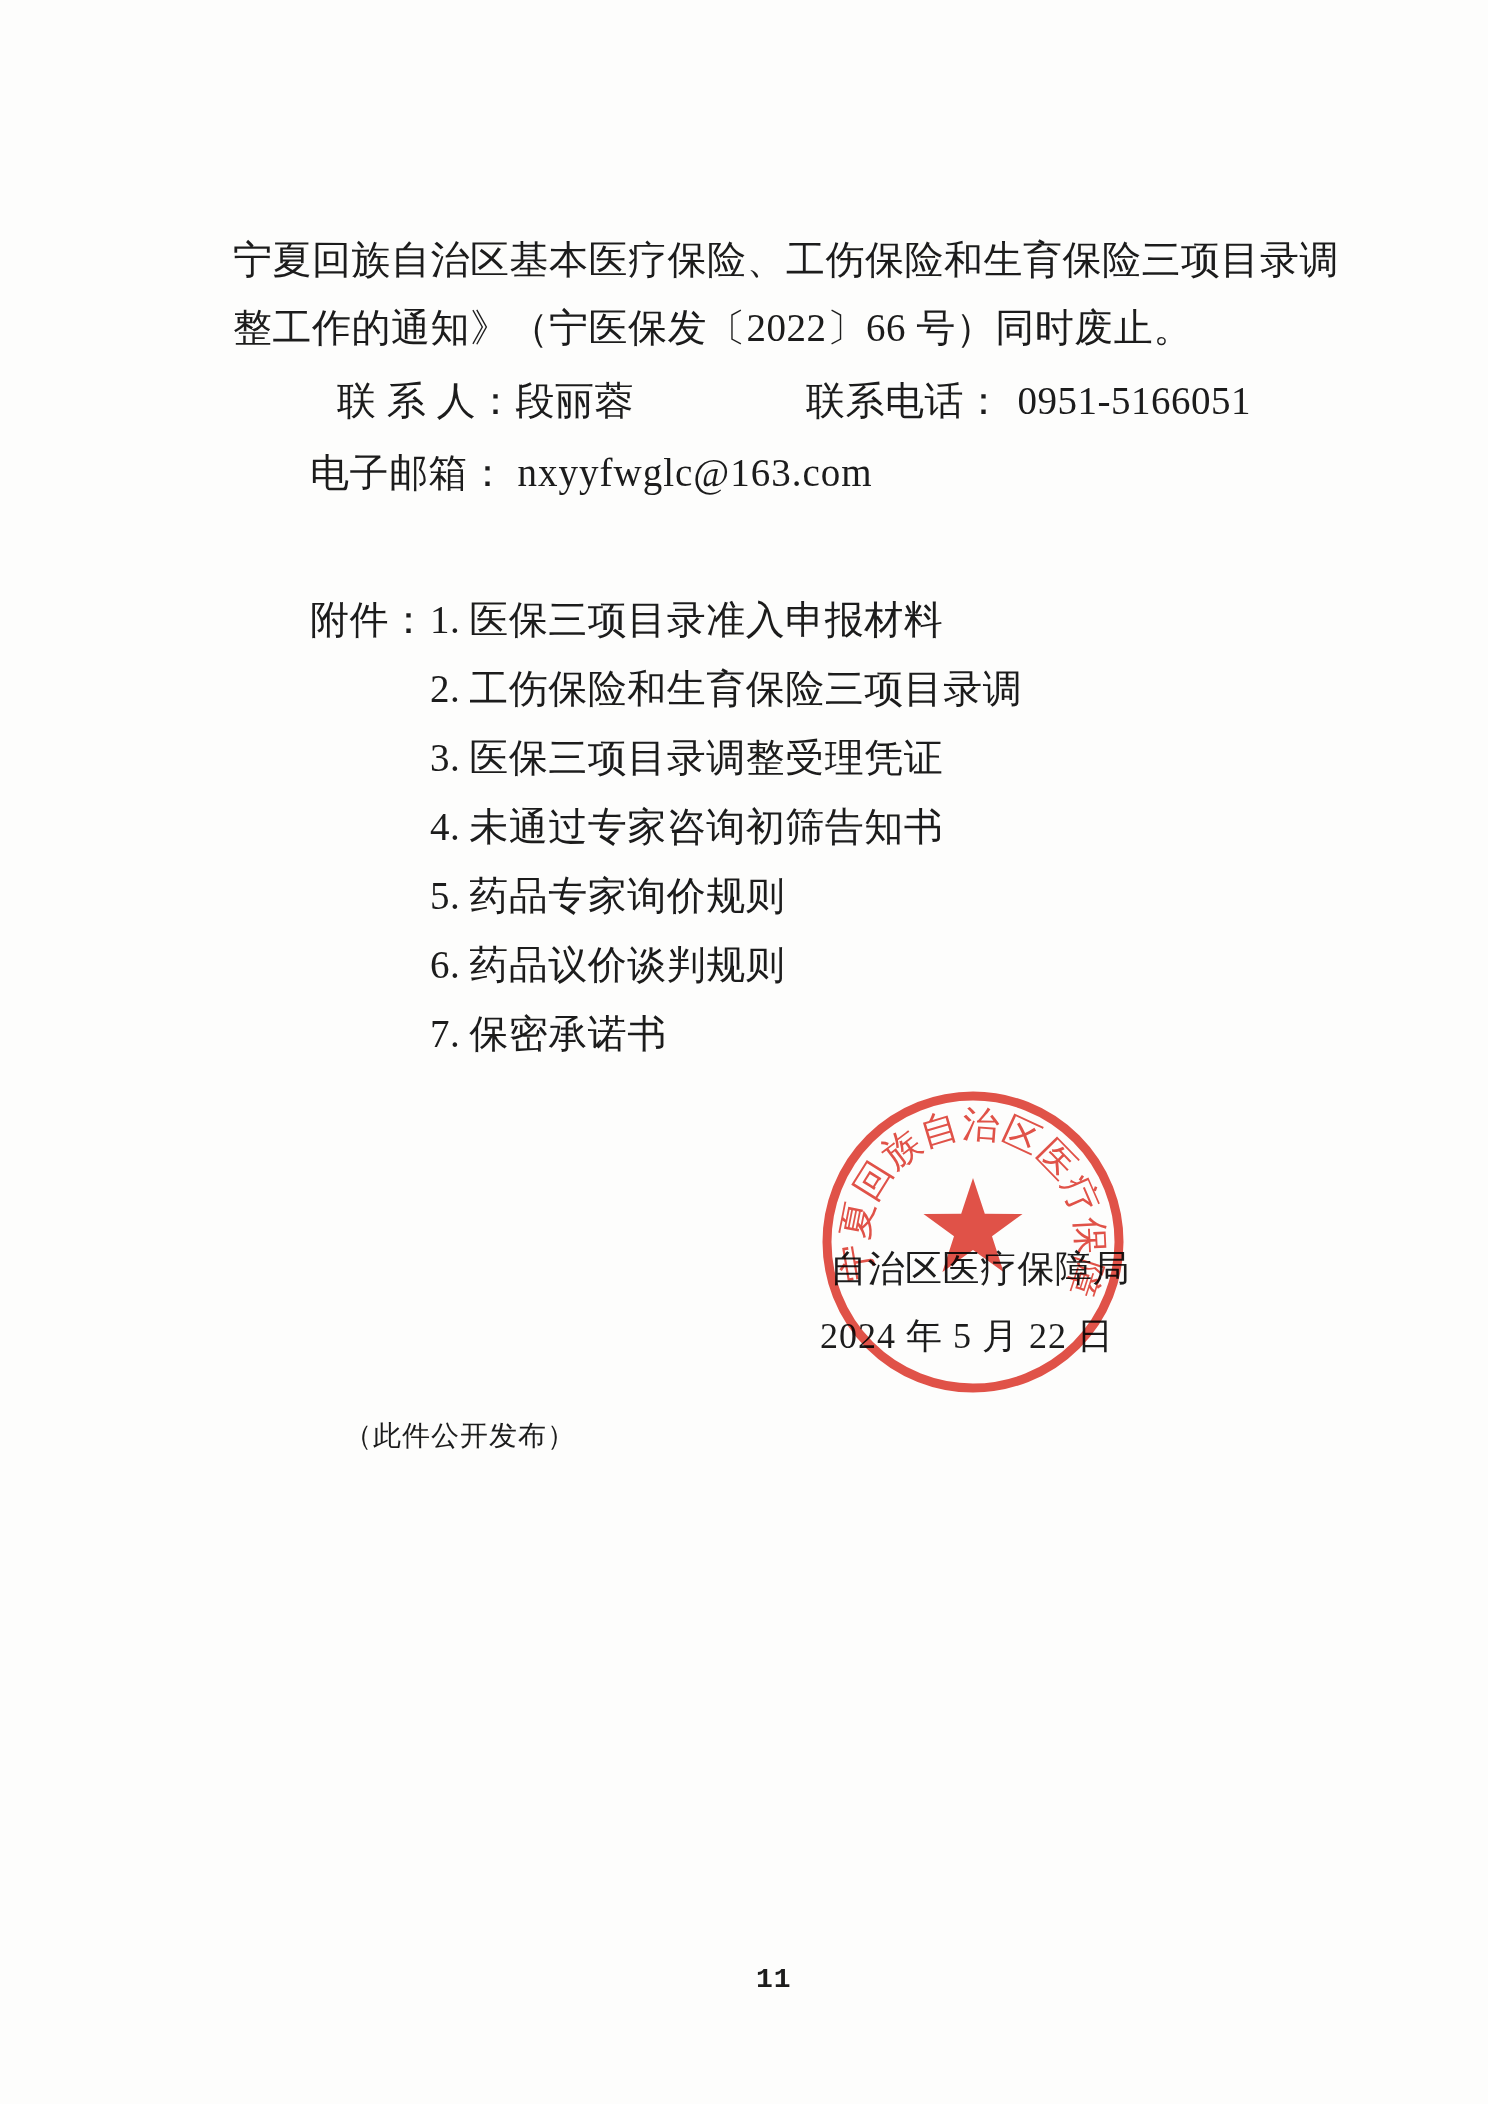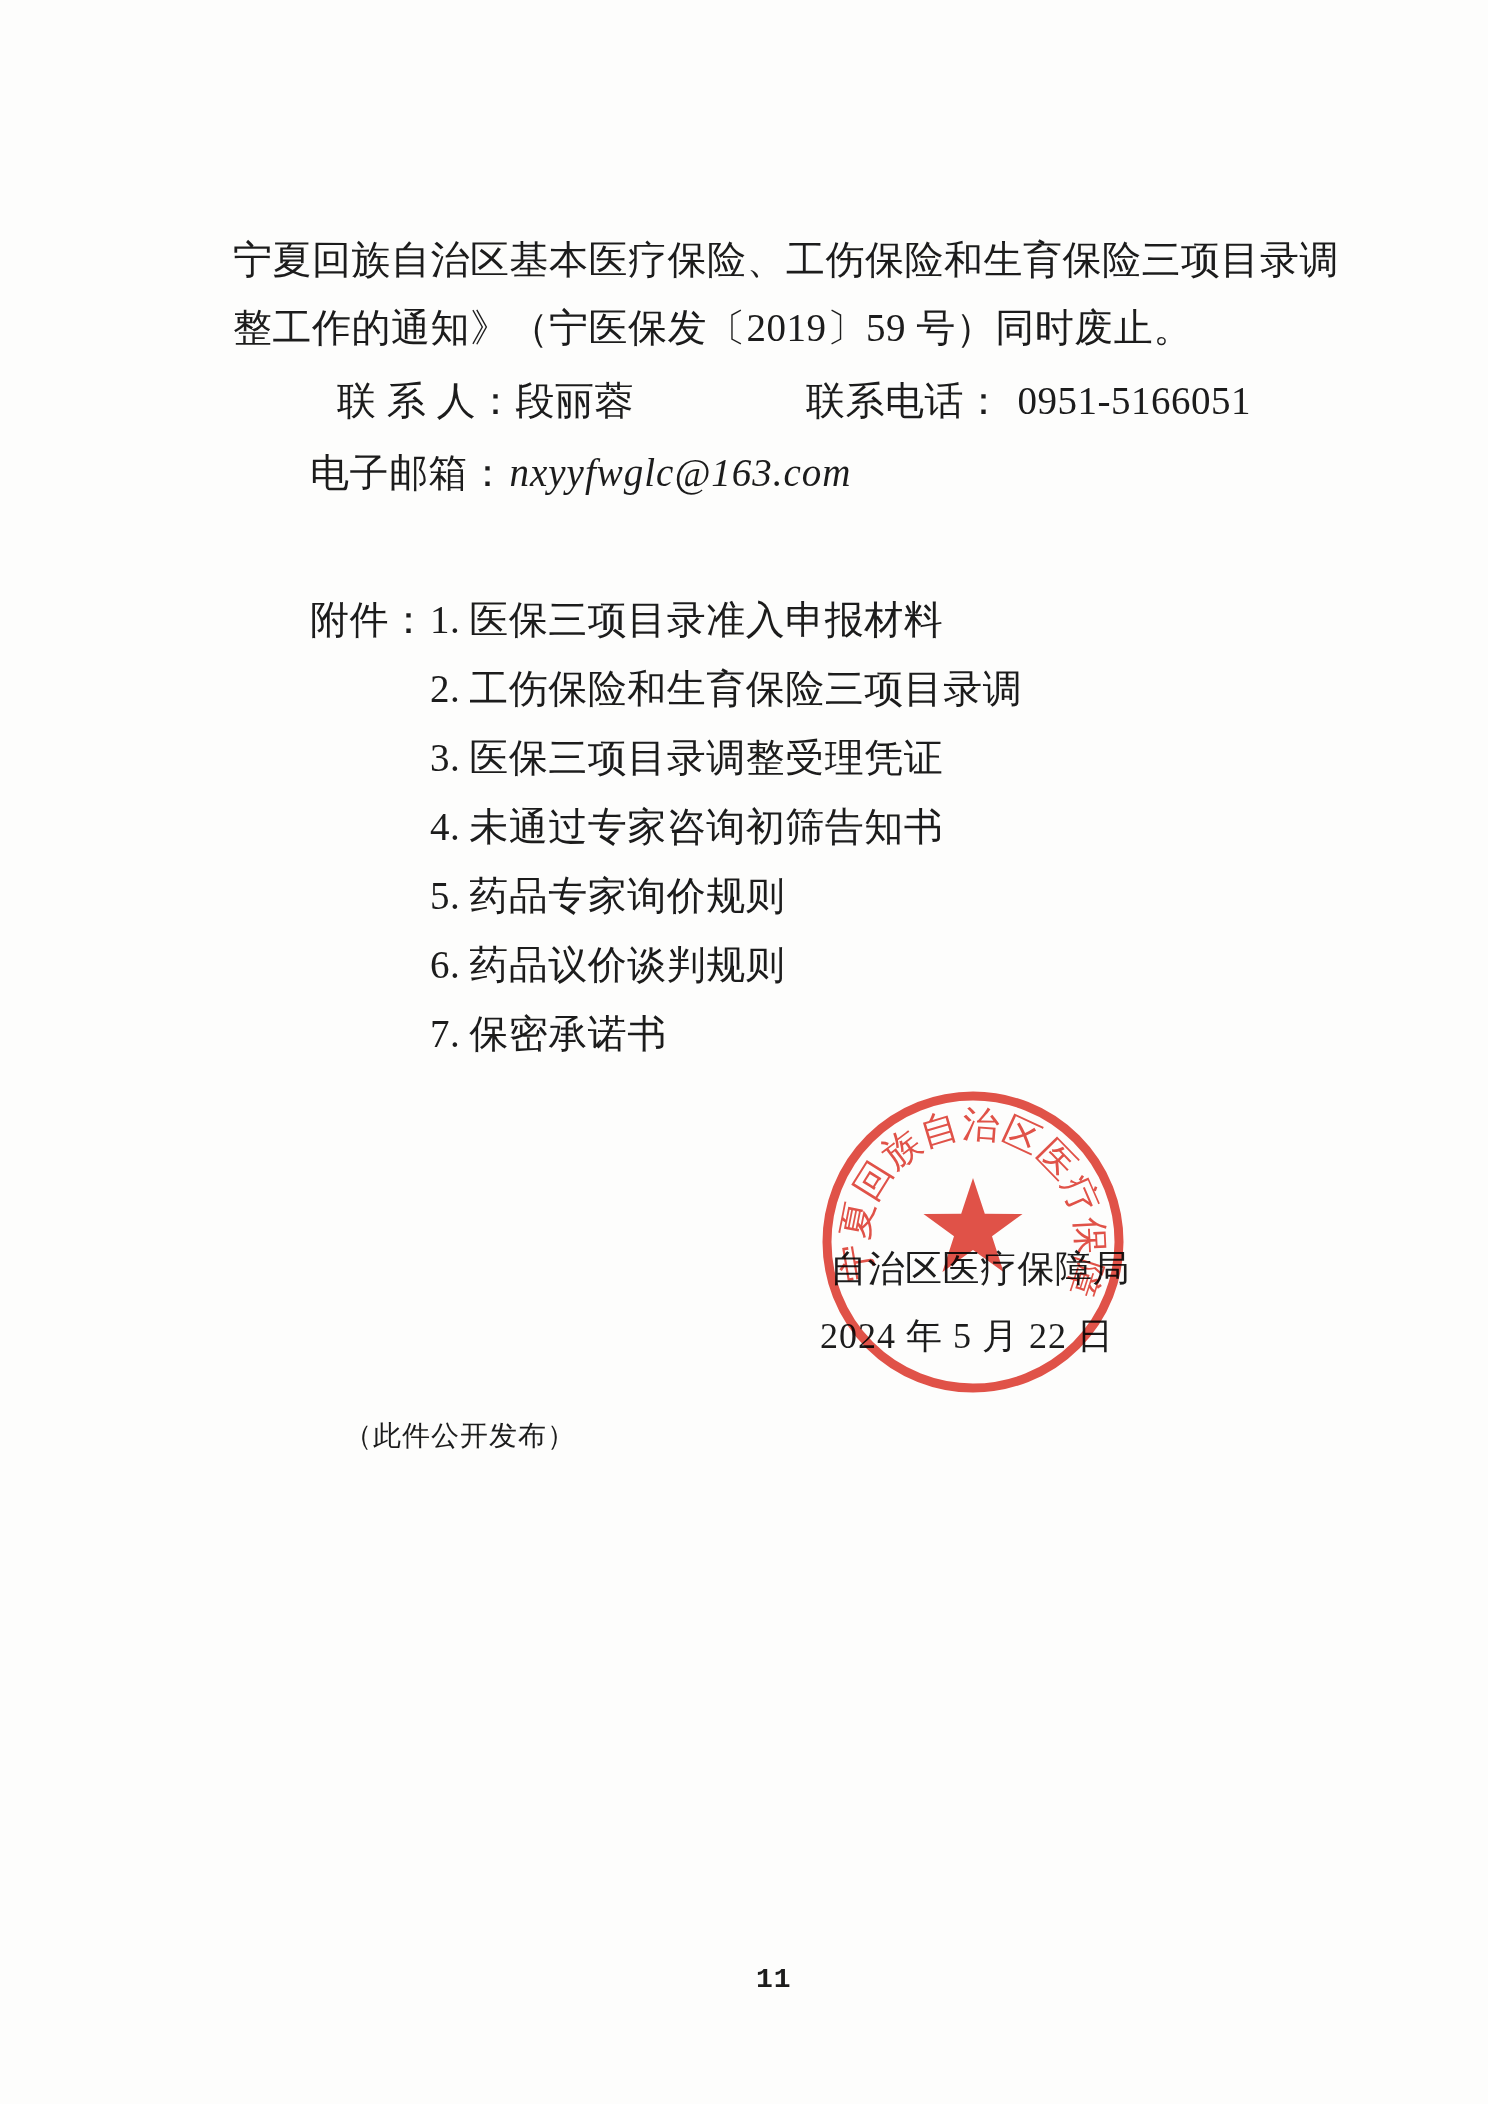--- a/index.html
+++ b/index.html
@@ -18,21 +18,21 @@
     font-size:39px;
     line-height:1.12;
     letter-spacing:0.5px;
   }
   .body-line1{left:233px;top:238px;text-align:right;}
   .body-line2{left:233px;top:306px;}
   .contact-person{left:310px;top:379px;margin-left:27px;}
   .contact-phone{left:806px;top:379px;}
   .contact-phone .val{margin-left:14px;}
   .email-line{left:310px;top:451px;}
-  .email-line .val{margin-left:2px;letter-spacing:1px;font-style:italic;}
+  .email-line .val{margin-left:10px;letter-spacing:1px;}
   .att-label{left:310px;top:598px;}
   .att-item{left:430px;}
   .att-item .num{margin-right:9px;}
   .sig-org{left:830px;top:1248px;font-size:37px;letter-spacing:0.5px;}
   .sig-date{left:820px;top:1316px;font-size:36px;letter-spacing:1px;}
   .public-note{left:320px;top:1420px;font-size:28px;letter-spacing:1px;margin-left:24px;}
   .seal{
     position:absolute;
     left:813px;top:1082px;
     width:320px;height:320px;
@@ -47,21 +47,21 @@
     font-size:28px;
     letter-spacing:1px;
   }
 </style>
 </head>
 <body>
 
 <div class="page">
 
   <div class="t body-line1">宁夏回族自治区基本医疗保险、工伤保险和生育保险三项目录调</div>
-  <div class="t body-line2">整工作的通知》（宁医保发〔2019〕59 号）同时废止。</div>
+  <div class="t body-line2">整工作的通知》（宁医保发〔2022〕66 号）同时废止。</div>
 
   <div class="t contact-person">
     <span>联 系 人：</span><span>段丽蓉</span>
   </div>
 
   <div class="t contact-phone">
     <span>联系电话：</span><span class="val">0951-5166051</span>
   </div>
 
   <div class="t email-line">

